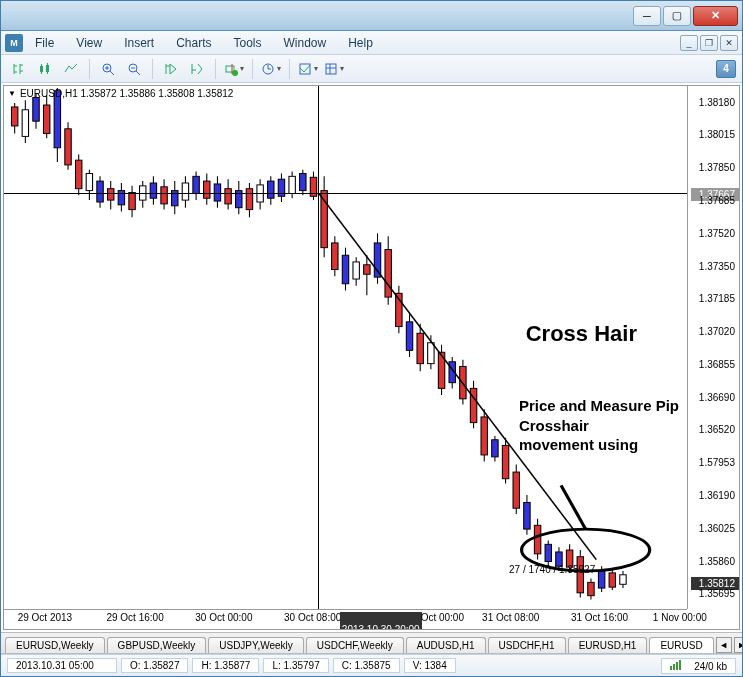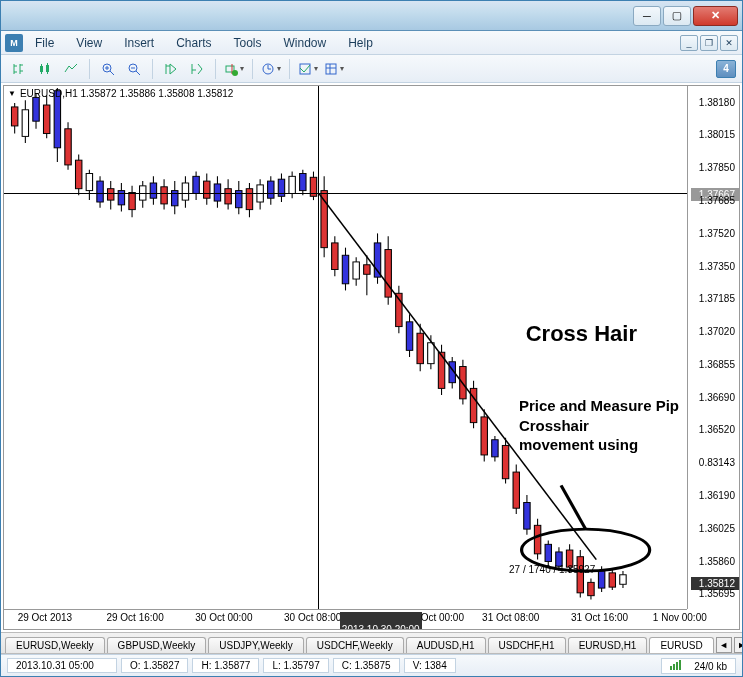--- a/index.html
+++ b/index.html
@@ -331,21 +331,21 @@
         <div class="price-label" style="top: 9.26667%;">1.38015</div>
         <div class="price-label" style="top: 15.5333%;">1.37850</div>
         <div class="price-label" style="top: 21.8%;">1.37685</div>
         <div class="price-label" style="top: 28.0667%;">1.37520</div>
         <div class="price-label" style="top: 34.3333%;">1.37350</div>
         <div class="price-label" style="top: 40.6%;">1.37185</div>
         <div class="price-label" style="top: 46.8667%; text-align: right;">1.37020</div>
         <div class="price-label" style="top: 53.1333%;">1.36855</div>
         <div class="price-label" style="top: 59.4%;">1.36690</div>
         <div class="price-label" style="top: 65.6667%;">1.36520</div>
-        <div class="price-label" style="top: 71.9333%;">0.83143</div>
+        <div class="price-label" style="top: 71.9333%;">1.57953</div>
         <div class="price-label" style="top: 78.2%;">1.36190</div>
         <div class="price-label" style="top: 84.4667%;">1.36025</div>
         <div class="price-label" style="top: 90.7333%;">1.35860</div>
         <div class="price-label" style="top: 97%;">1.35695</div>
       </div>
 
     <div class="time-axis" id="time-axis">
         <div class="time-label" style="left: 2%;">29 Oct 2013</div>
         <div class="time-label" style="left: 15%;">29 Oct 16:00</div>
         <div class="time-label" style="left: 28%;">30 Oct 00:00</div>

